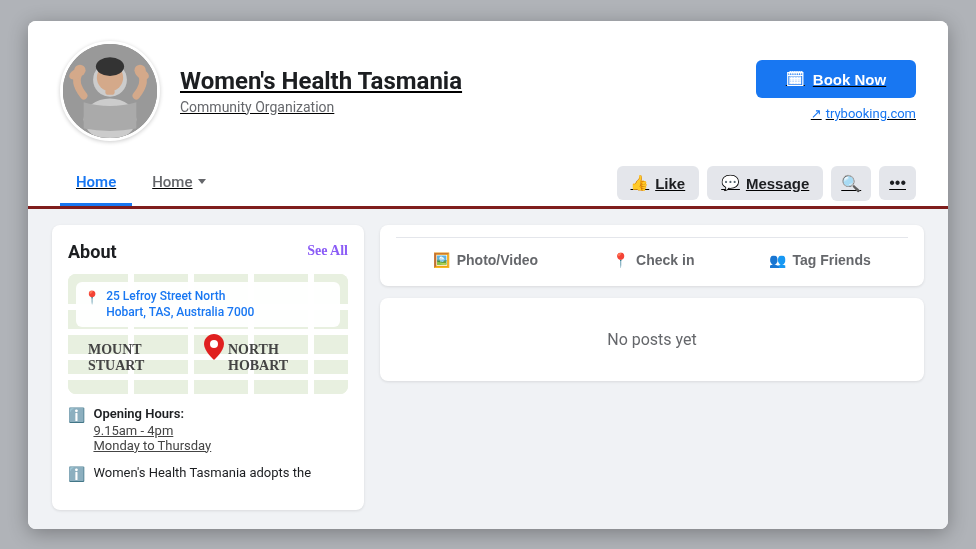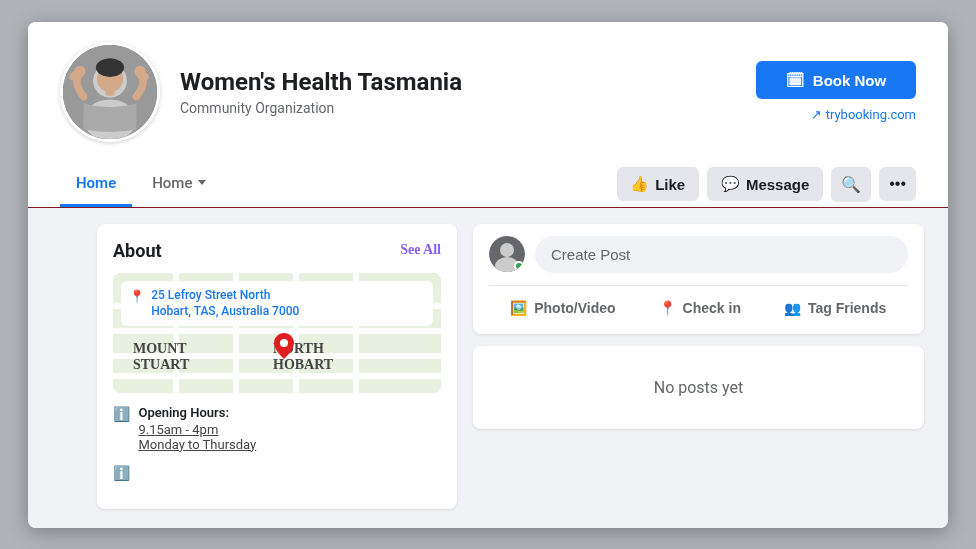--- a/index.html
+++ b/index.html
@@ -15,21 +15,22 @@
       width: 920px;
       background: #fff;
       border-radius: 8px;
       overflow: hidden;
       box-shadow: 0 4px 20px rgba(0,0,0,0.3);
     }
     
     .profile-header {
       background: #fff;
       padding: 20px 32px 0 32px;
-      border-bottom: 1px solid #7f1d1d;
+      border-bottom: 3px solid #7f1d1d;
+      text-decoration: underline;
     }
     .profile-top {
       display: flex;
       align-items: center;
       padding-bottom: 16px;
       gap: 20px;
     }
     .profile-avatar {
       width: 100px;
       height: 100px;
@@ -151,23 +152,22 @@
     
     .main-content {
       display: flex;
       gap: 16px;
       padding: 16px 24px;
       background: #f0f2f5;
       min-height: 320px;
     }
     
     .left-col {
-      width: 360px;
+      width: 312px;
       flex-shrink: 0;
-      margin-left: 45px;
     }
     .about-card {
       background: #fff;
       border-radius: 8px;
       padding: 16px;
       box-shadow: 0 1px 3px rgba(0,0,0,0.1);
     }
     .about-header {
       display: flex;
       justify-content: space-between;
@@ -484,40 +484,28 @@
           <span class="info-icon">ℹ️</span>
           <div>
             <div class="info-text-bold">Opening Hours:</div>
             <div class="info-text-light">9.15am - 4pm</div>
             <div class="info-text-light">Monday to Thursday</div>
           </div>
         </div>
 
         <div class="info-row">
           <span class="info-icon">ℹ️</span>
+          <div style="color:#1c1e21; font-size:13px;">Women's Health Tasmania adopts the</div>
         </div>
       </div>
     </div>
 
     <div class="right-col">
 
       <div class="create-post-card">
-        <div class="create-post-top">
-          <div class="user-avatar-small">
-            <svg viewBox="0 0 36 36" width="36" height="36">
-              <circle cx="18" cy="18" r="18" fill="#65676b"></circle>
-              <circle cx="18" cy="14" r="7" fill="#ccc"></circle>
-              <ellipse cx="18" cy="30" rx="12" ry="9" fill="#ccc"></ellipse>
-            </svg>
-            <div class="online-dot"></div>
-          </div>
-          <button class="create-post-btn">
-            <span>Create Post</span>
-          </button>
-        </div>
 
         <div class="post-actions">
           <button class="post-action-btn">
             <span style="color:#45bd62;">🖼️</span>
             <span>Photo/Video</span>
           </button>
           <button class="post-action-btn">
             <span style="color:#f5533d;">📍</span>
             <span>Check in</span>
           </button>

